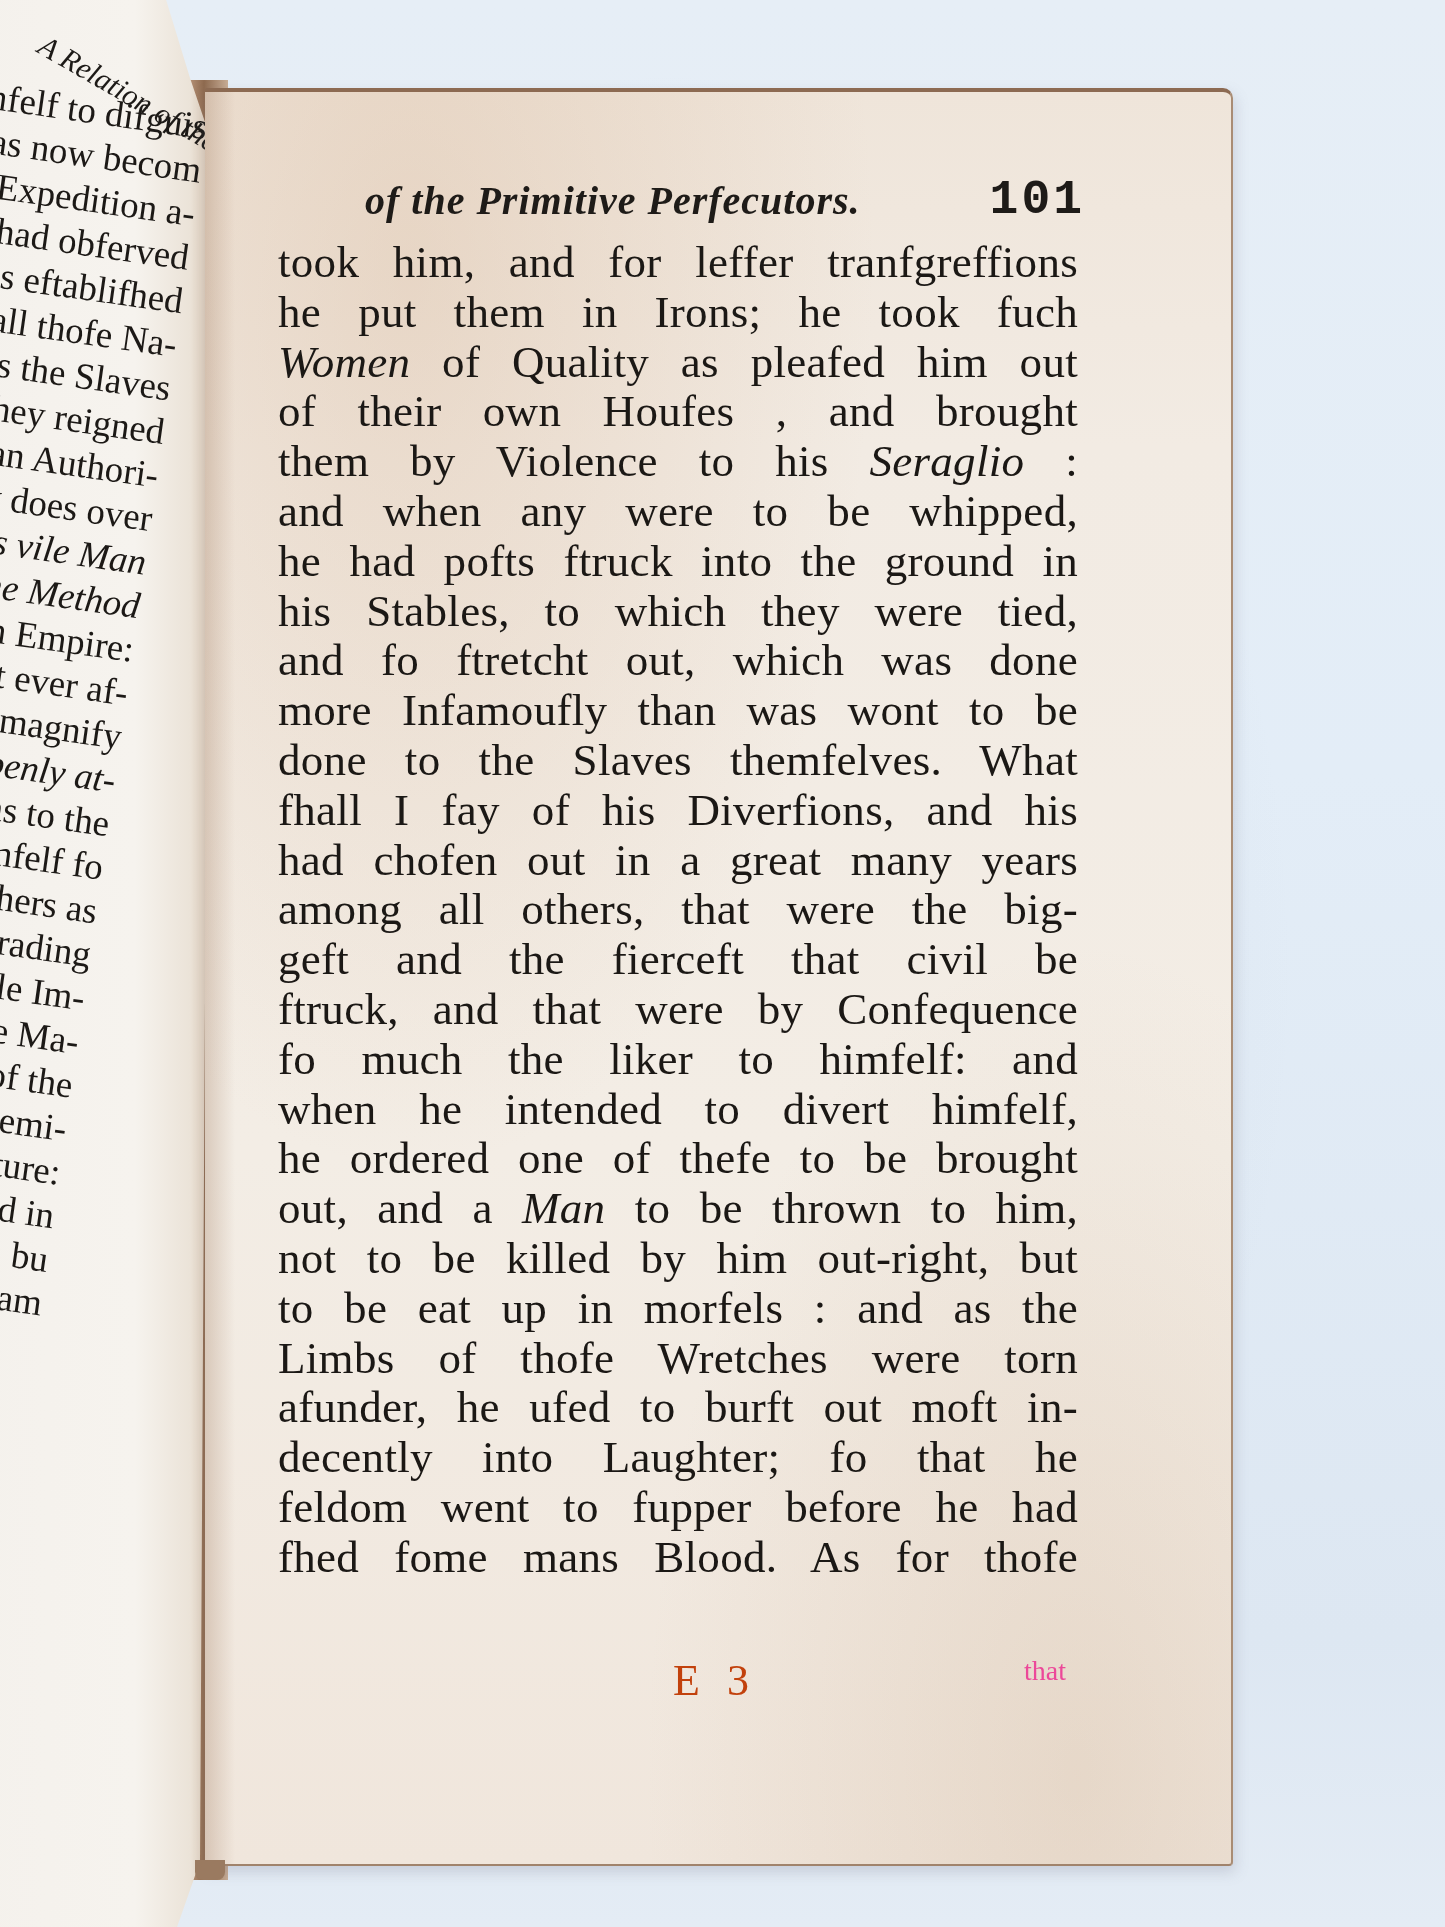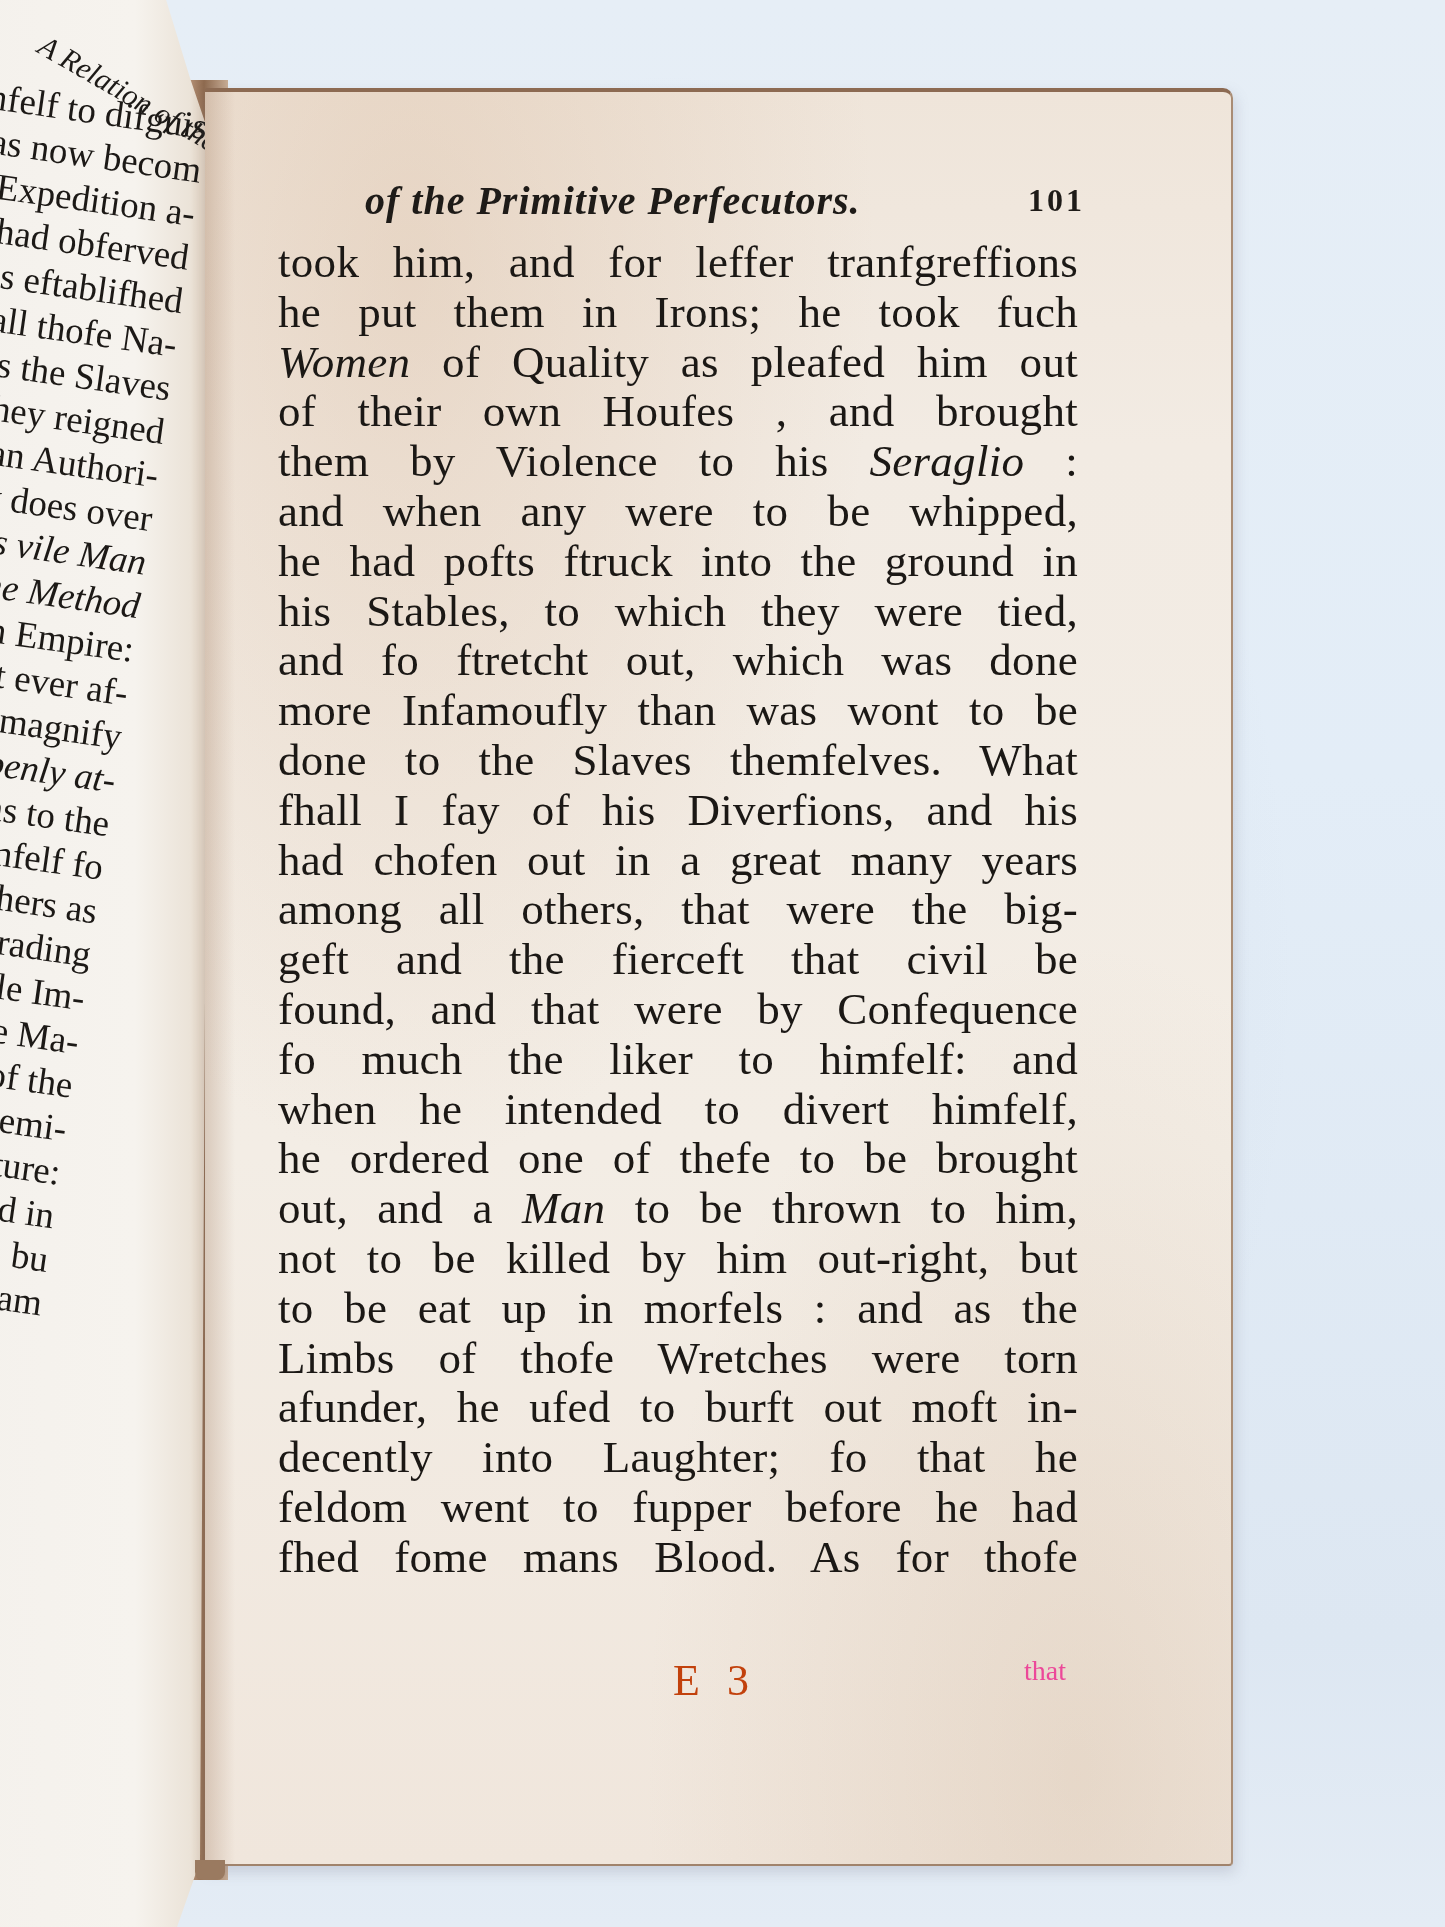--- a/index.html
+++ b/index.html
@@ -114,22 +114,22 @@
     }
     .running-title {
       font-family: "Liberation Serif", serif;
       font-style: italic;
       font-weight: bold;
       font-size: 40px;
       color: #1e1b18;
       letter-spacing: 1px;
     }
     .page-number {
-      font-family: Liberation Serif, serif;
-      font-size: 32px;
+      font-family: Liberation Mono, monospace;
+      font-size: 48px;
       font-weight: bold;
       color: #1e1b18;
       letter-spacing: 3px;
     }
     .body-text {
       position: absolute;
       left: 278px;
       top: 238px;
       width: 800px;
     }
@@ -239,21 +239,21 @@
     <div class="body-line"><span>and when any were to be whipped,</span></div>
     <div class="body-line"><span>he had pofts ftruck into the ground in</span></div>
     <div class="body-line"><span>his Stables, to which they were tied,</span></div>
     <div class="body-line"><span>and fo ftretcht out, which was done</span></div>
     <div class="body-line"><span>more Infamoufly than was wont to be</span></div>
     <div class="body-line"><span>done to the Slaves themfelves. What</span></div>
     <div class="body-line"><span>fhall I fay of his Diverfions, and his</span></div>
     <div class="body-line"><span>had chofen out in a great many years</span></div>
     <div class="body-line"><span>among all others, that were the big-</span></div>
     <div class="body-line"><span>geft and the fierceft that civil be</span></div>
-    <div class="body-line"><span>found, and that were by Confequence</span></div>
+    <div class="body-line"><span>ftruck, and that were by Confequence</span></div>
     <div class="body-line"><span>fo much the liker to himfelf: and</span></div>
     <div class="body-line"><span>when he intended to divert himfelf,</span></div>
     <div class="body-line"><span>he ordered one of thefe to be brought</span></div>
     <div class="body-line"><span>out, and a </span><span class="it">Man</span><span> to be thrown to him,</span></div>
     <div class="body-line"><span>not to be killed by him out-right, but</span></div>
     <div class="body-line"><span>to be eat up in morfels : and as the</span></div>
     <div class="body-line"><span>Limbs of thofe Wretches were torn</span></div>
     <div class="body-line"><span>afunder, he ufed to burft out moft in-</span></div>
     <div class="body-line"><span>decently into Laughter; fo that he</span></div>
     <div class="body-line"><span>feldom went to fupper before he had</span></div>

